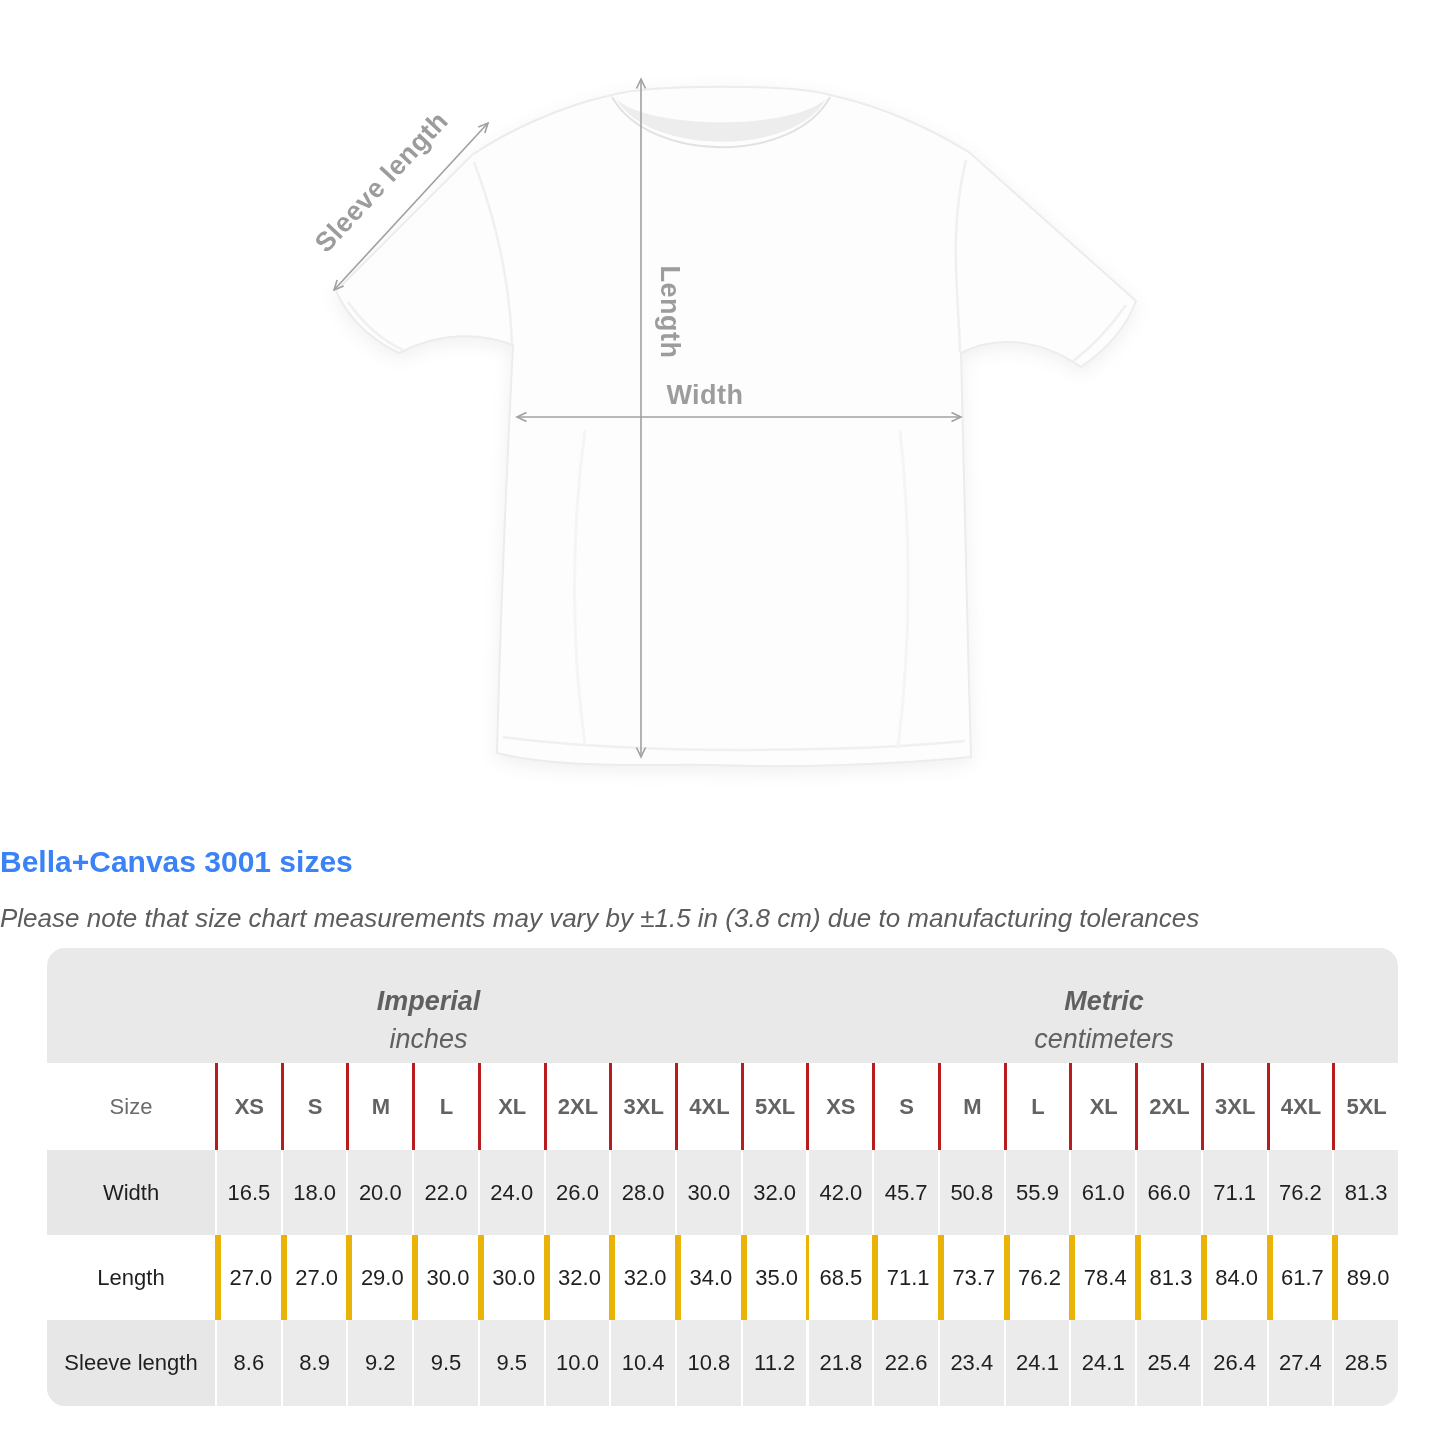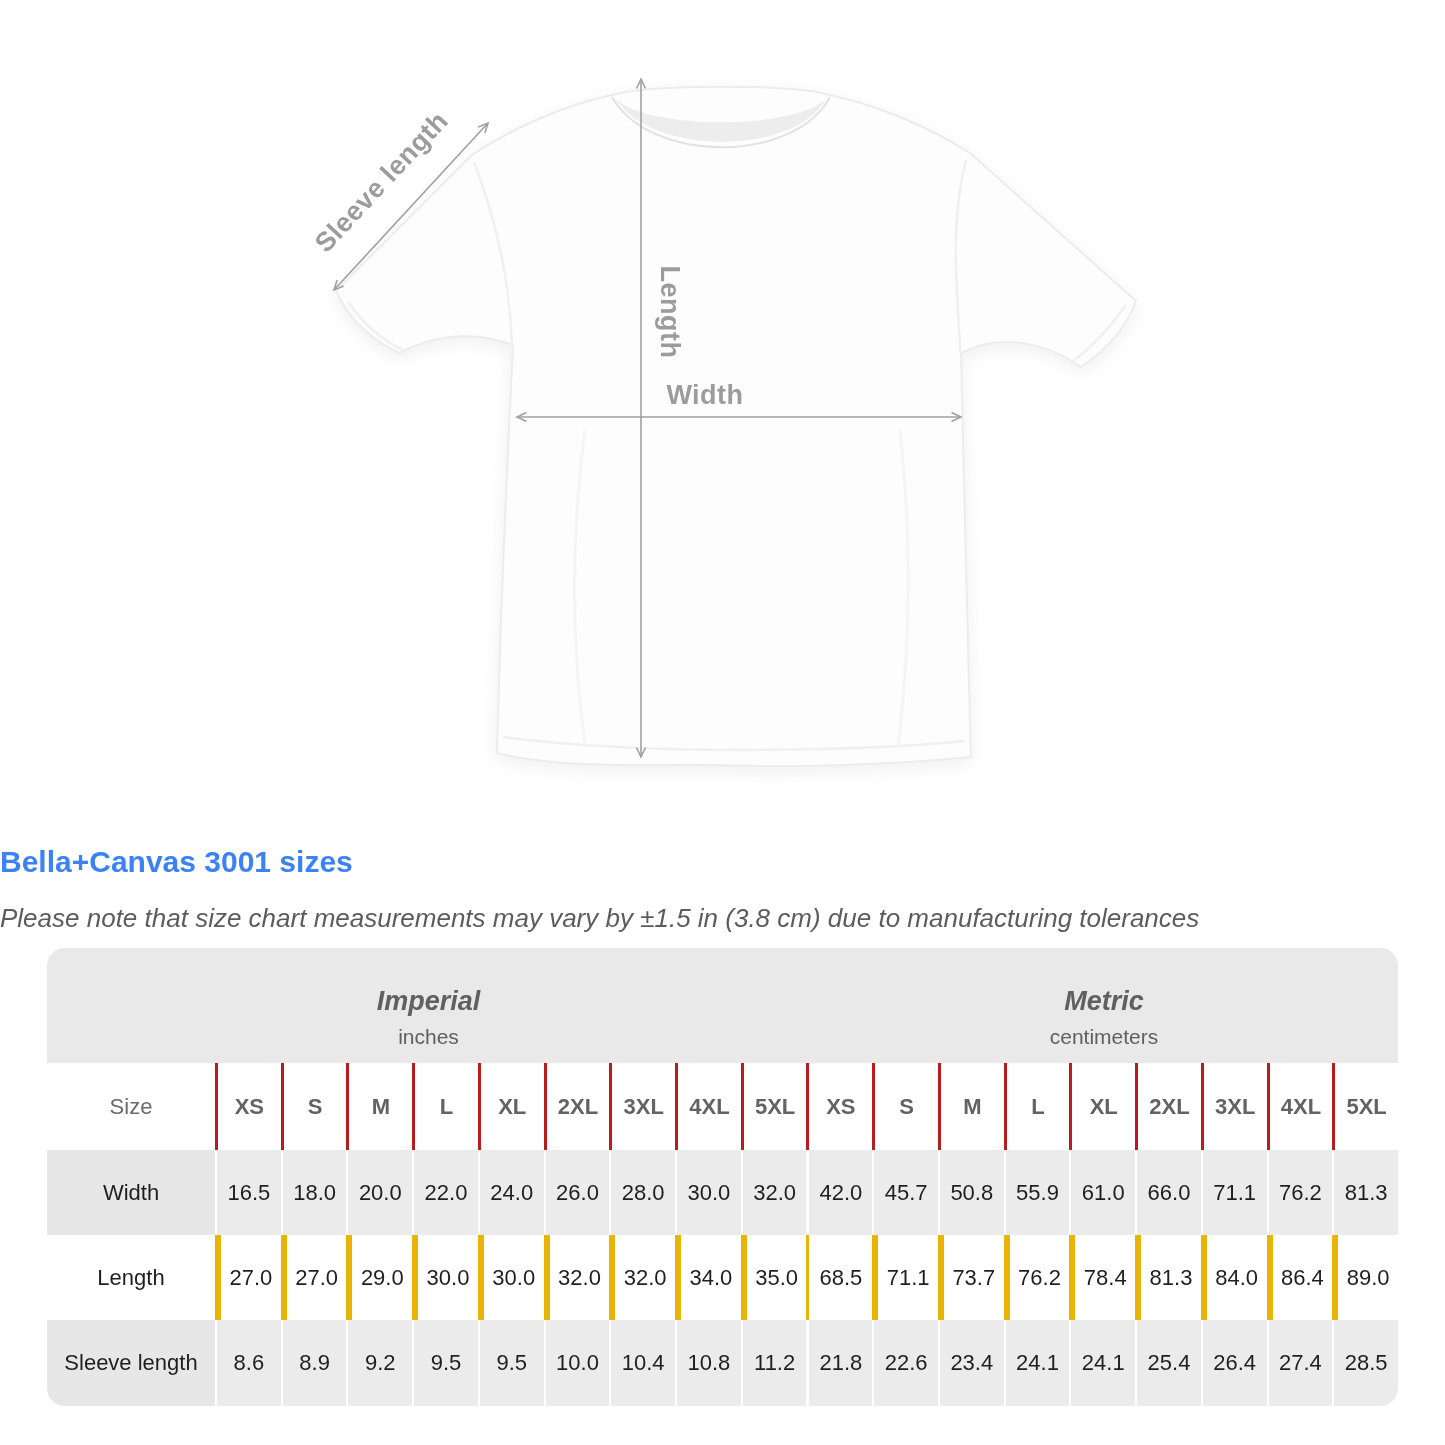--- a/index.html
+++ b/index.html
@@ -22,21 +22,21 @@
   .subtitle{position:absolute;top:903px;left:0;width:100%;
     font-size:26px;font-style:italic;color:#5c5c5c;}
 
   
   .size-table{position:absolute;left:47px;top:948px;width:1351px;}
   .band{display:flex;height:115px;background:#e9e9e9;border-radius:18px 18px 0 0;}
   .band-half{display:flex;flex-direction:column;align-items:center;justify-content:flex-start;padding-top:40px;}
   .band-half.imperial{width:763px;}
   .band-half.metric{flex:1;}
   .band-label{font-weight:bold;font-style:italic;font-size:27px;color:#606060;line-height:1;}
-  .band-units{font-size:21px;color:#606060;margin-top:11px;line-height:1;}
+  .band-units{font-style:italic;font-size:27px;color:#606060;margin-top:11px;line-height:1;}
 
   .trow{display:grid;grid-template-columns:168px repeat(18,1fr);}
   .header-row{height:87px;background:#ffffff;}
   .trow.gray{height:85px;}
   .trow.whiteR{height:85px;background:#ffffff;}
   .trow.last{height:86px;border-radius:0 0 18px 18px;overflow:hidden;}
 
   .cell{display:flex;align-items:center;justify-content:center;font-size:22px;
     border-left:2px solid transparent;}
   .trow .cell:first-child{border-left:none;}
@@ -169,21 +169,21 @@
           <div class="cell">32.0</div>
           <div class="cell">34.0</div>
           <div class="cell">35.0</div>
           <div class="cell metric-start">68.5</div>
           <div class="cell">71.1</div>
           <div class="cell">73.7</div>
           <div class="cell">76.2</div>
           <div class="cell">78.4</div>
           <div class="cell">81.3</div>
           <div class="cell">84.0</div>
-          <div class="cell">86.4</div>
+          <div class="cell">61.7</div>
           <div class="cell">89.0</div>
         </div>
         <div class="trow gray last">
           <div class="cell label-col">Sleeve length</div>
           <div class="cell">8.6</div>
           <div class="cell">8.9</div>
           <div class="cell">9.2</div>
           <div class="cell">9.5</div>
           <div class="cell">9.5</div>
           <div class="cell">10.0</div>

